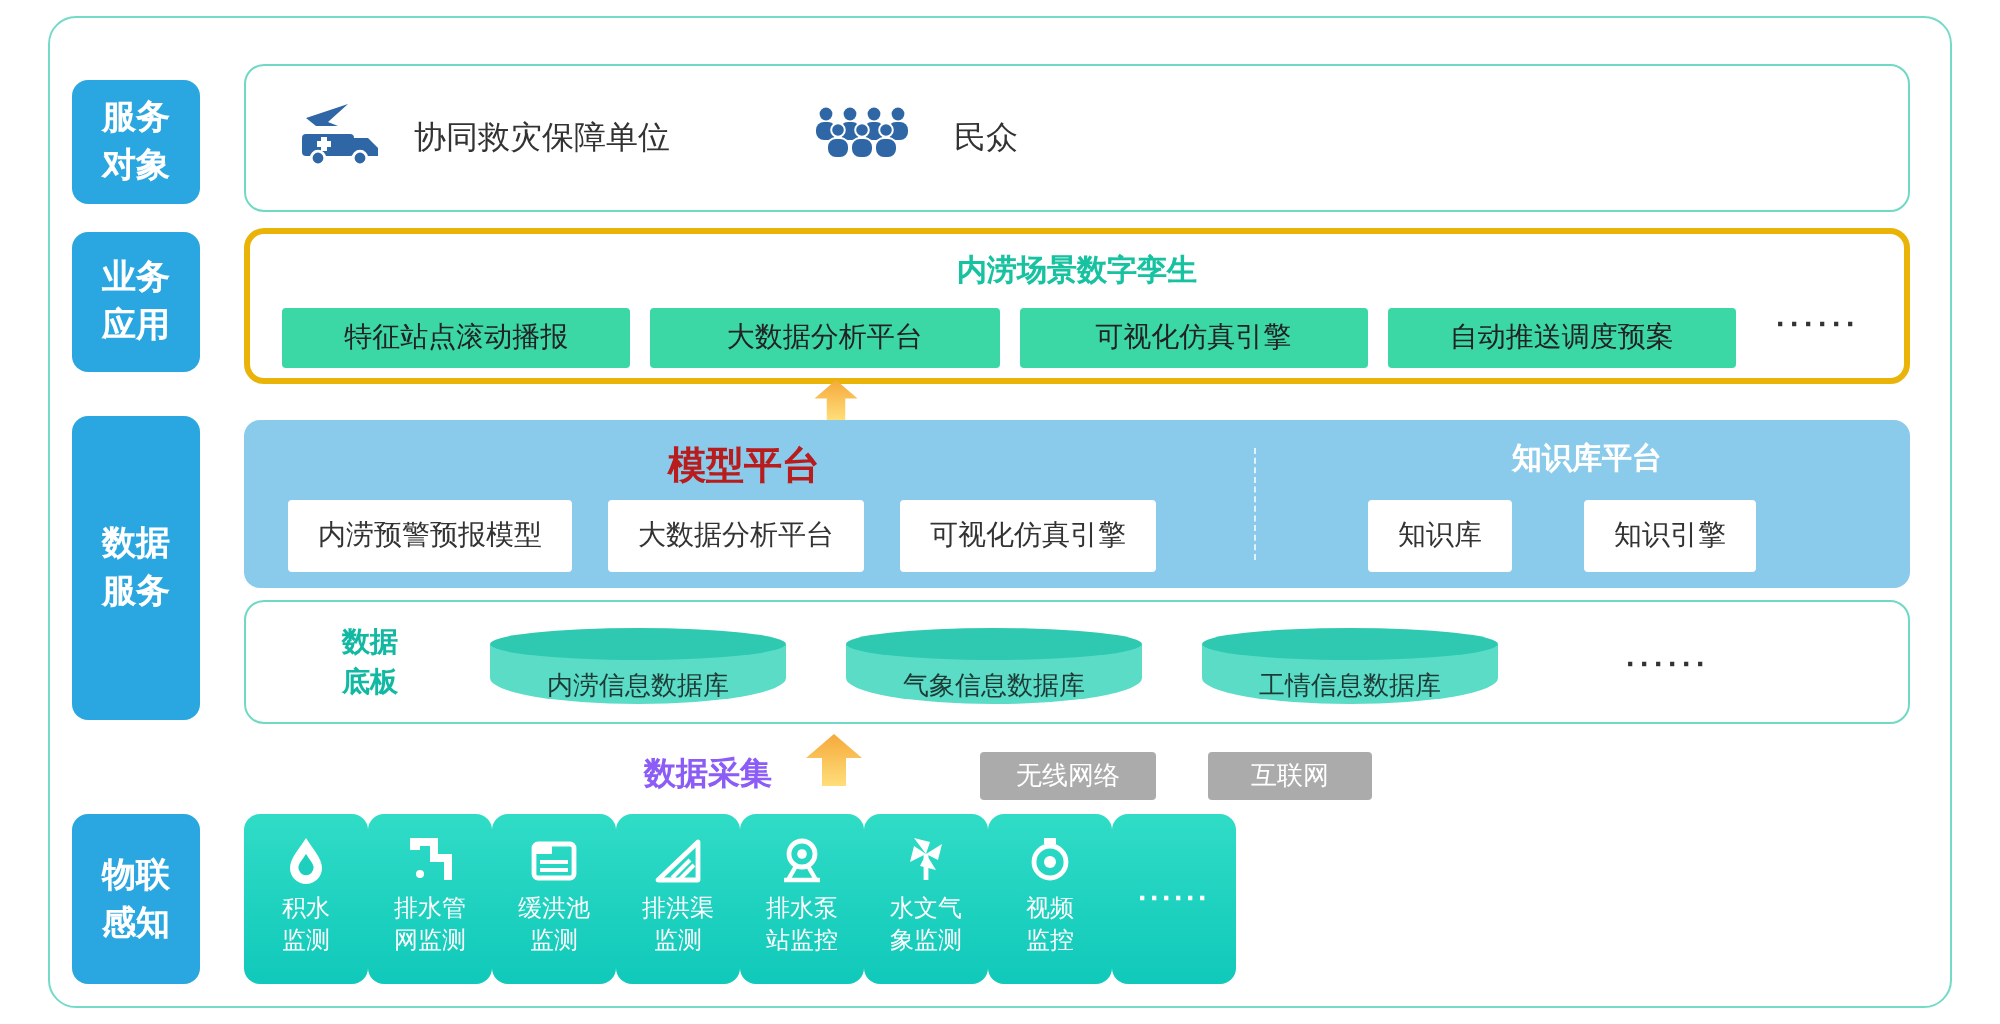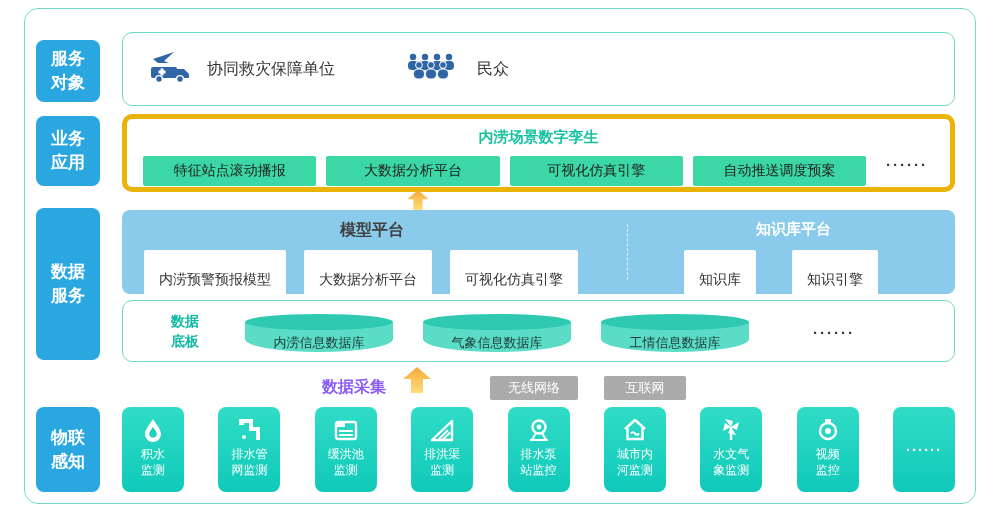--- a/index.html
+++ b/index.html
@@ -30,48 +30,48 @@
     border:1px solid #6FD9C6;border-radius:10px;box-sizing:border-box;
     display:flex;align-items:center;padding-left:24px;background:#fff;
   }
   .svc-item{display:flex;align-items:center;gap:14px;}
   .svc-item + .svc-item{margin-left:70px;}
   .svc-label{font-size:16px;color:#333;}
 
   
   .row2{
     position:absolute;left:122px;top:114px;width:833px;height:78px;
-    border:5px solid #eab308;border-radius:10px;box-sizing:border-box;background:#fff;
+    border:3px solid #eab308;border-radius:10px;box-sizing:border-box;background:#fff;
   }
   .biz-title{margin-top:9px;text-align:center;font-size:15px;font-weight:bold;color:#17C2A0;}
   .biz-row{display:flex;margin:9px 12px 0 16px;gap:10px;}
   .biz-btn{
     flex:1;height:30px;background:#3BD7A5;border-radius:2px;
     display:flex;align-items:center;justify-content:center;font-size:14px;color:#222;
   }
   .biz-more{width:62px;text-align:center;font-weight:bold;color:#333;letter-spacing:2px;font-size:15px;}
 
   
   .arrow{position:absolute;}
   .arrow1{left:404px;top:190px;}
   .arrow2{left:402px;top:366px;}
 
   
   .bluepanel{
     position:absolute;left:122px;top:210px;width:833px;height:84px;
     background:#8ACBEC;border-radius:8px;
   }
-  .mp-title{position:absolute;left:0;top:10px;width:500px;text-align:center;color:#404040;font-weight:bold;font-size:16px;}
+  .mp-title{position:absolute;left:0;top:10px;width:500px;text-align:center;color:#b91c1c;font-weight:bold;font-size:19px;}
   .kb-title{position:absolute;left:510px;top:10px;width:323px;text-align:center;color:#fff;font-weight:bold;font-size:15px;}
   .vdiv{position:absolute;left:505px;top:14px;bottom:14px;border-left:1px dashed rgba(255,255,255,.75);}
   .mp-items{position:absolute;left:22px;top:40px;display:flex;gap:18px;}
   .kb-items{position:absolute;left:562px;top:40px;display:flex;gap:36px;}
   .white-box{
     height:28px;background:#fff;display:flex;align-items:center;justify-content:center;
-    padding:16px 15px;font-size:14px;color:#333;border-radius:2px;
+    padding:4px 15px;font-size:14px;color:#333;border-radius:2px;
   }
 
   
   .basepanel{
     position:absolute;left:122px;top:300px;width:833px;height:62px;
     border:1px solid #6FD9C6;border-radius:10px;box-sizing:border-box;background:#fff;
   }
   .base-label{
     position:absolute;left:48px;top:50%;transform:translateY(-50%);
     color:#12B9A2;font-weight:bold;font-size:14px;white-space:pre-line;
@@ -93,21 +93,21 @@
   
   .collect-label{position:absolute;left:322px;top:377px;font-size:16px;font-weight:bold;color:#8b5cf6;}
   .net-btn{
     position:absolute;top:376px;height:24px;background:#ABABAB;color:#fff;font-size:13px;
     display:flex;align-items:center;justify-content:center;border-radius:2px;
   }
   .net1{left:490px;width:88px;}
   .net2{left:604px;width:82px;}
 
   
-  .iot-row{position:absolute;left:122px;top:407px;width:833px;display:flex;justify-content:space-between;}
+  .iot-row{position:absolute;left:122px;top:407px;width:833px;display:flex;}
   .tile{
     width:62px;height:85px;border-radius:8px;
     background:linear-gradient(180deg,#30DCC6,#10C9BA);
     display:flex;flex-direction:column;align-items:center;gap:3px;
     padding-top:9px;box-sizing:border-box;color:#fff;
   }
   .tile-label{font-size:12px;line-height:1.35;text-align:center;white-space:pre-line;}
   .tile.more{justify-content:center;padding-top:0;}
   .tile-more{font-size:15px;font-weight:bold;letter-spacing:1px;}
   .ticon{height:27px;display:flex;align-items:center;justify-content:center;}
@@ -287,31 +287,20 @@
         <circle cx="13" cy="10" r="2.4" fill="#fff"></circle>
         <path d="M10 16 L6 23 M16 16 L20 23 M4 23 H22" stroke="#fff" stroke-width="2.2" fill="none"></path>
       </svg>
     </span>
     <span class="tile-label">排水泵
 站监控</span>
   </div>
   <div class="tile">
     <span class="ticon">
       <svg viewBox="0 0 26 26" width="26" height="26">
-        <path d="M3 12 L13 3 L23 12" fill="none" stroke="#fff" stroke-width="2.4" stroke-linejoin="round"></path>
-        <path d="M5.5 11 V22 H20.5 V11" fill="none" stroke="#fff" stroke-width="2.4"></path>
-        <path d="M9 16.5 q2 -2.4 4 0 t4 0" fill="none" stroke="#fff" stroke-width="2"></path>
-      </svg>
-    </span>
-    <span class="tile-label">城市内
-河监测</span>
-  </div>
-  <div class="tile">
-    <span class="ticon">
-      <svg viewBox="0 0 26 26" width="26" height="26">
         <g fill="#fff">
           <path d="M13 10 L7 2 L15 4 Z"></path>
           <path d="M13 10 L21 5 L19 13 Z"></path>
           <path d="M13 10 L18 18 L10 16 Z"></path>
           <path d="M13 10 L5 14 L7 6 Z"></path>
         </g>
         <rect x="11.8" y="10" width="2.4" height="13" fill="#fff"></rect>
       </svg>
     </span>
     <span class="tile-label">水文气

